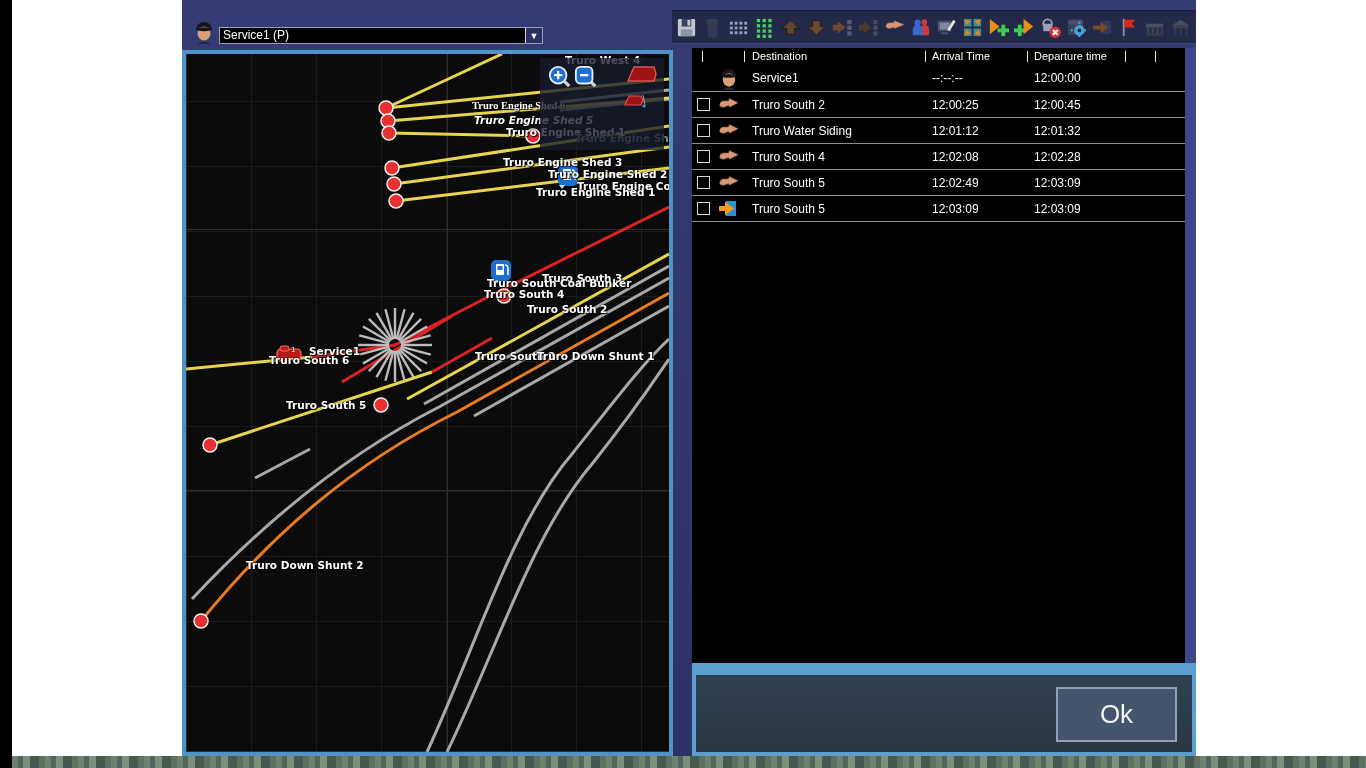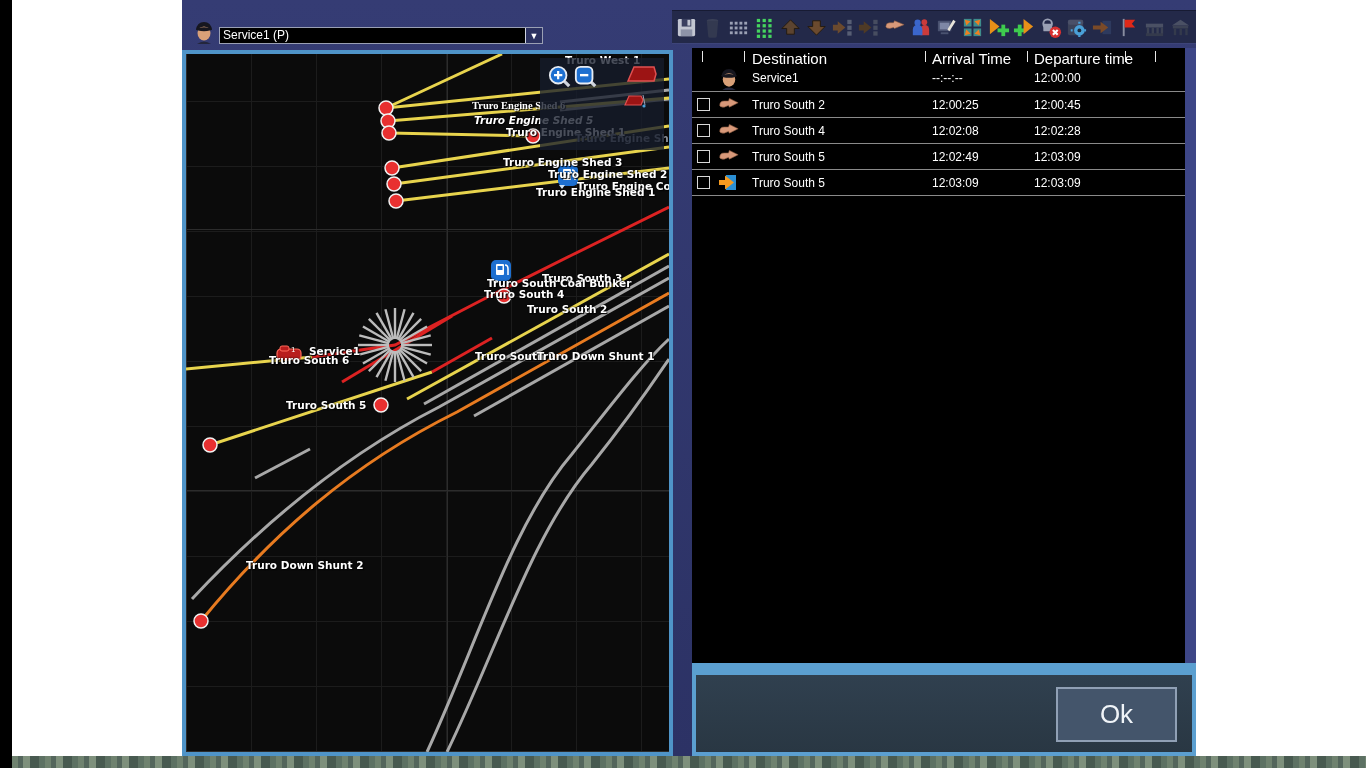--- a/index.html
+++ b/index.html
@@ -35,21 +35,21 @@
   .map-label{position:absolute;color:#fff;font-family:"DejaVu Sans",sans-serif;font-size:10.5px;font-weight:bold;
     white-space:nowrap;text-shadow:1px 1px 1px #000,0 0 2px #000;pointer-events:none}
   .map-overlay{position:absolute;left:354px;top:4px;width:124px;height:92px;background:rgba(22,28,44,.78)}
   .zoom-btn{position:absolute;width:24px;height:24px;cursor:pointer}
   .zoom-in{left:8px;top:7px}.zoom-out{left:34px;top:7px}
   .wedge-big{position:absolute;left:86px;top:6px}
   .wedge-small{position:absolute;left:84px;top:36px}
 
   
   .table-panel{position:absolute;left:510px;top:48px;width:504px;height:615px;background:#000}
-  .thead{position:relative;height:17px;color:#fff;font-size:15px}
+  .thead{position:relative;height:17px;color:#fff;font-size:11px}
   .thead .sep{position:absolute;top:3px;width:1px;height:11px;background:#e8e8e8}
   .thead .htxt{position:absolute;top:2px;white-space:nowrap}
   .trow{position:relative;display:grid;grid-template-columns:22px 38px 180px 102px auto;
     align-items:center;height:26px;border-bottom:1px solid #8a8a8a;color:#fff;font-size:12px}
   .trow.first{height:27px}
   .cbcell{display:flex;justify-content:center}
   .checkbox{width:13px;height:13px;border:1.5px solid #d8d8d8;background:transparent;cursor:pointer}
   .icell{display:flex;justify-content:flex-start;padding-left:4px}
   .scrollbar{position:absolute;right:0;top:0;width:11px;height:615px;background:#3d4687}
 
@@ -370,21 +370,21 @@
           </g>
 
           <g transform="translate(104,301)">
             <rect x="-13" y="-6" width="24" height="11" rx="4" fill="#b81d1d" stroke="#ff6a5a" stroke-width="1.2"></rect>
             <rect x="-10" y="-9" width="9" height="5" rx="2" fill="#b81d1d" stroke="#ff6a5a" stroke-width="1"></rect>
             <text x="1" y="-3" font-size="7" fill="#fff" font-family="DejaVu Sans">1</text>
           </g>
         </svg>
 
         <div id="map-labels">
-            <span class="map-label" style="left: 379px; top: 0px;">Truro West 1</span>
+            <span class="map-label" style="left: 379px; top: 0px;">Truro West 4</span>
             <span class="map-label" style="left: 286px; top: 46px; font-family: Liberation Serif, serif;">Truro Engine Shed 6</span>
             <span class="map-label" style="left: 288px; top: 60px; font-style: italic;">Truro Engine Shed 5</span>
             <span class="map-label" style="left: 320px; top: 72px;">Truro Engine Shed 1</span>
             <span class="map-label" style="left: 389px; top: 78px; color: rgb(138, 143, 153);">Truro Engine Shed</span>
             <span class="map-label" style="left: 317px; top: 102px;">Truro Engine Shed 3</span>
             <span class="map-label" style="left: 362px; top: 114px;">Truro Engine Shed 2</span>
             <span class="map-label" style="left: 391px; top: 126px;">Truro Engine Coal Bunker</span>
             <span class="map-label" style="left: 350px; top: 132px;">Truro Engine Shed 1</span>
             <span class="map-label" style="left: 356px; top: 218px;">Truro South 3</span>
             <span class="map-label" style="left: 301px; top: 223px;">Truro South Coal Bunker</span>
@@ -467,20 +467,33 @@
           </div>
           <div class="trow">
             <div class="cbcell">
               <div class="checkbox"></div>
             </div>
             <div class="icell">
   <svg width="21" height="15" viewBox="0 0 24 16">
     <path d="M2,9 q0,-5 5,-5 l5,0 1,-3 10,5 -10,5 -1,-2 -5,2 q-5,0 -5,-2 z" fill="#d8997a" stroke="#8a5a40" stroke-width=".7"></path>
   </svg>
 </div>
+            <span>Truro Water Siding</span>
+            <span>12:01:12</span>
+            <span>12:01:32</span>
+          </div>
+          <div class="trow">
+            <div class="cbcell">
+              <div class="checkbox"></div>
+            </div>
+            <div class="icell">
+  <svg width="21" height="15" viewBox="0 0 24 16">
+    <path d="M2,9 q0,-5 5,-5 l5,0 1,-3 10,5 -10,5 -1,-2 -5,2 q-5,0 -5,-2 z" fill="#d8997a" stroke="#8a5a40" stroke-width=".7"></path>
+  </svg>
+</div>
             <span>Truro South 4</span>
             <span>12:02:08</span>
             <span>12:02:28</span>
           </div>
           <div class="trow">
             <div class="cbcell">
               <div class="checkbox"></div>
             </div>
             <div class="icell">
   <svg width="21" height="15" viewBox="0 0 24 16">

